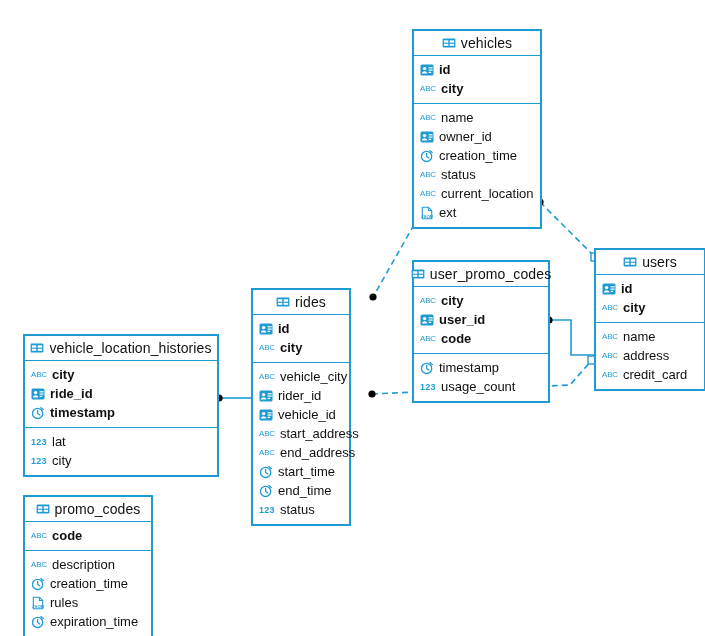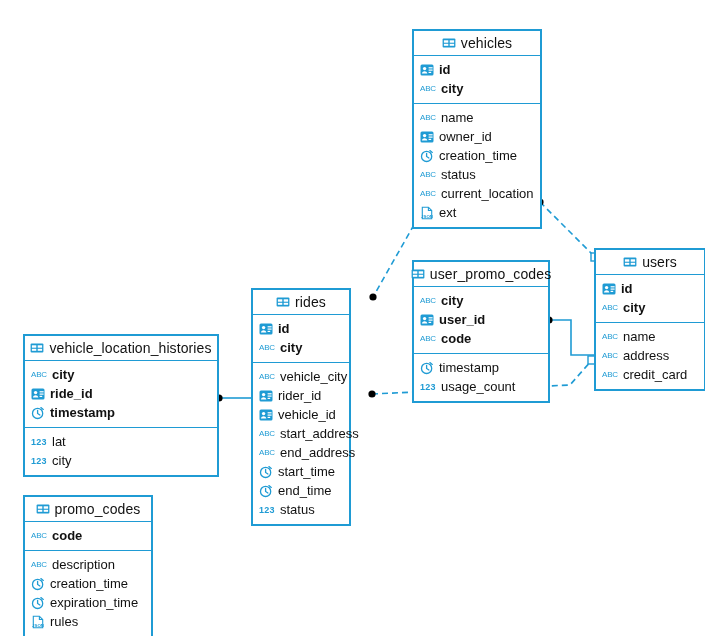--- a/index.html
+++ b/index.html
@@ -444,32 +444,32 @@
               <circle cx="6.6" cy="7.4" r="5.1" fill="#ffffff" stroke="#1f9bd4" stroke-width="1.3"></circle>
               <path d="M6.6 4.3v3.2l2.3 1.5" fill="none" stroke="#1f9bd4" stroke-width="1.3" stroke-linecap="round"></path>
               <path d="M9.9 1.6l2.4 1.8" fill="none" stroke="#1f9bd4" stroke-width="1.3" stroke-linecap="round"></path>
             </svg>
           </span>
           <span class="col-name">creation_time</span>
         </div>
         <div class="col-row">
           <span class="ic">
             <svg width="14" height="14" viewBox="0 0 14 14">
-              <circle cx="6.6" cy="7.4" r="5.1" fill="#ffffff" stroke="#1f9bd4" stroke-width="1.3"></circle>
-              <path d="M6.6 4.3v3.2l2.3 1.5" fill="none" stroke="#1f9bd4" stroke-width="1.3" stroke-linecap="round"></path>
-              <path d="M9.9 1.6l2.4 1.8" fill="none" stroke="#1f9bd4" stroke-width="1.3" stroke-linecap="round"></path>
-            </svg>
-          </span>
-          <span class="col-name">expiration_time</span>
-        </div>
-        <div class="col-row">
-          <span class="ic">
-            <svg width="14" height="14" viewBox="0 0 14 14">
               <path d="M2.3 1.2h6.1l3.3 3.3v8.3H2.3z" fill="#ffffff" stroke="#1f9bd4" stroke-width="1.1"></path>
               <path d="M8.4 1.2v3.3h3.3" fill="none" stroke="#1f9bd4" stroke-width="1.1"></path>
               <text x="7" y="12" font-size="4.4" font-weight="bold" text-anchor="middle" fill="#1f9bd4" font-family="Liberation Sans, sans-serif">JSON</text>
             </svg>
           </span>
           <span class="col-name">rules</span>
         </div>
+        <div class="col-row">
+          <span class="ic">
+            <svg width="14" height="14" viewBox="0 0 14 14">
+              <circle cx="6.6" cy="7.4" r="5.1" fill="#ffffff" stroke="#1f9bd4" stroke-width="1.3"></circle>
+              <path d="M6.6 4.3v3.2l2.3 1.5" fill="none" stroke="#1f9bd4" stroke-width="1.3" stroke-linecap="round"></path>
+              <path d="M9.9 1.6l2.4 1.8" fill="none" stroke="#1f9bd4" stroke-width="1.3" stroke-linecap="round"></path>
+            </svg>
+          </span>
+          <span class="col-name">expiration_time</span>
+        </div>
       </div>
     </div>
   </div>
 
 </body></html>

